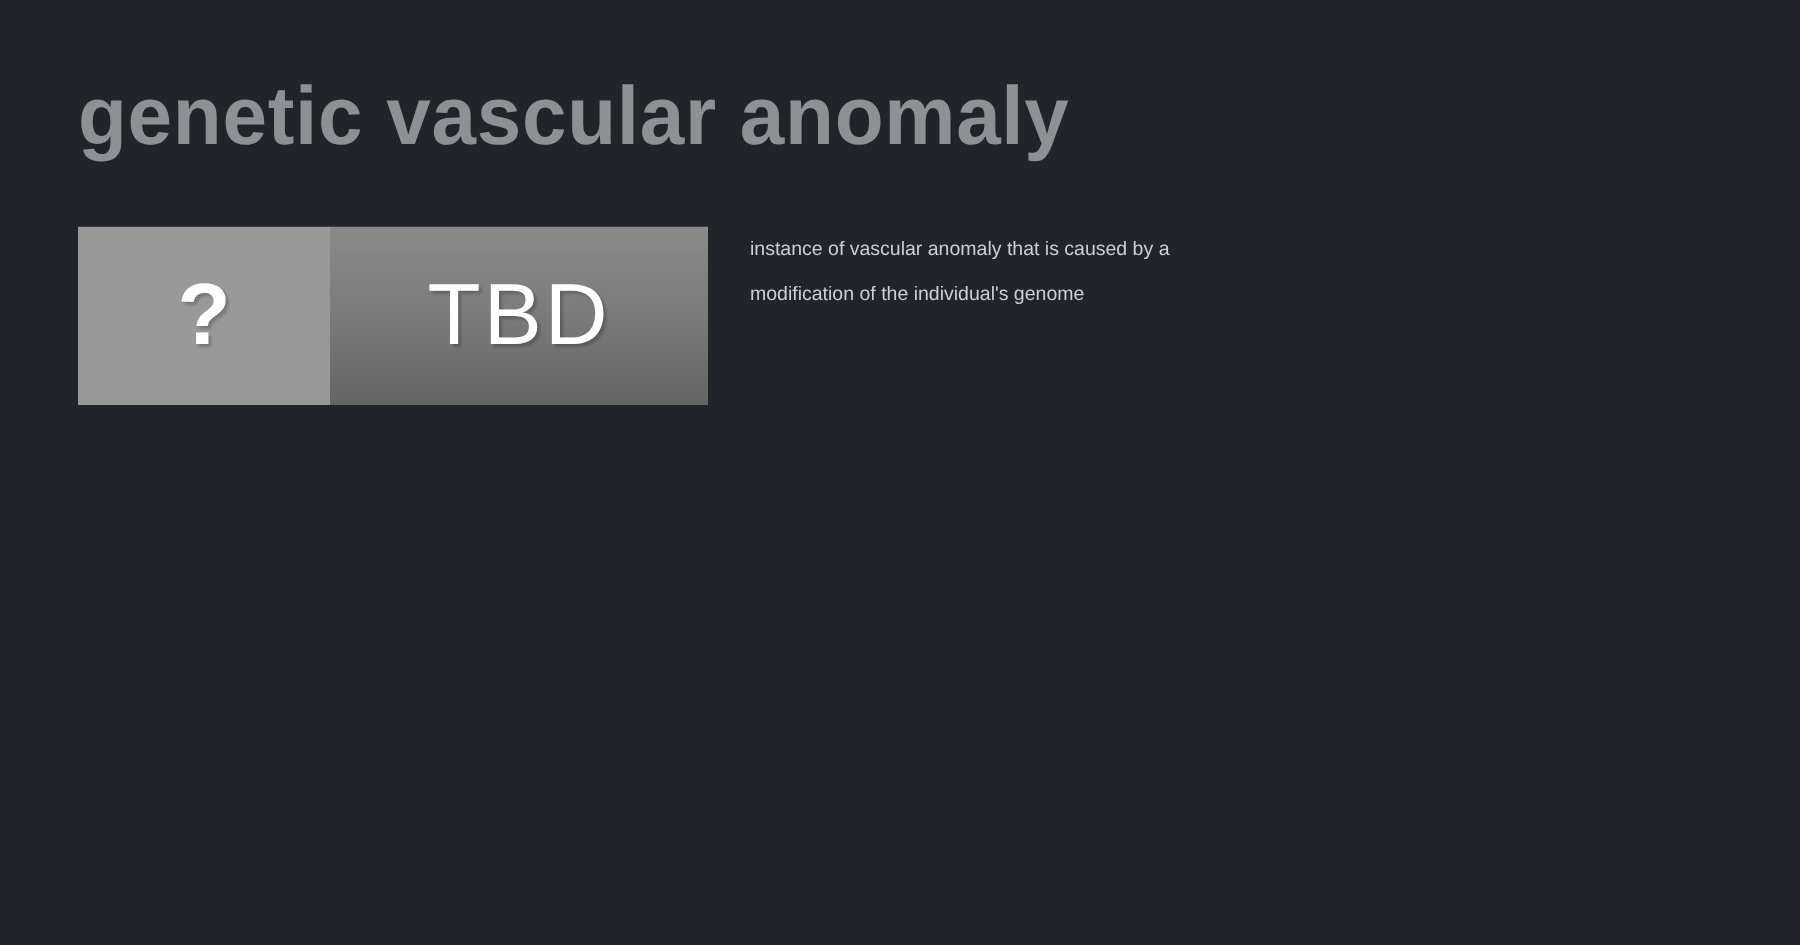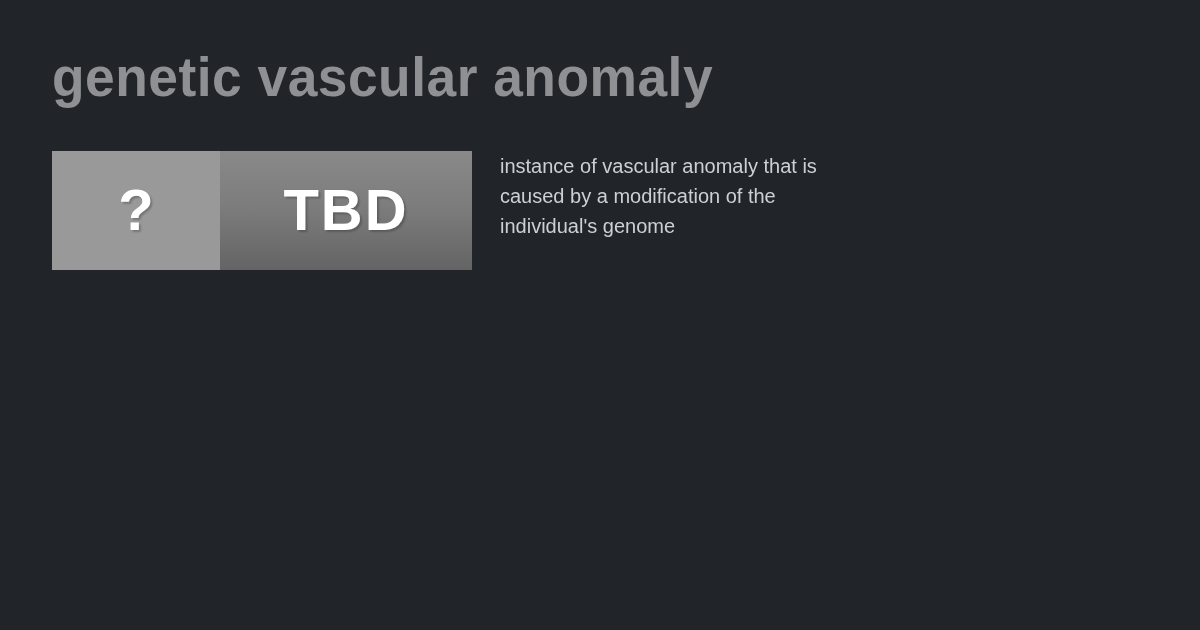--- a/index.html
+++ b/index.html
@@ -92,37 +92,37 @@
     background: linear-gradient(180deg, #898989 0%, #7d7d7d 45%, #646464 100%);
     display: flex;
     align-items: center;
     justify-content: center;
   }
 
   #image-status-label {
     font-family: "Liberation Sans", sans-serif;
     font-size: 58px;
     line-height: 58px;
-    font-weight: bold;
+    font-weight: normal;
     letter-spacing: 2px;
     color: #ffffff;
     text-shadow: 2px 2px 2px rgba(0, 0, 0, 0.22);
     user-select: none;
     white-space: nowrap;
     margin-top: -2px;
   }
 
   
   #entity-description {
     flex: 0 0 auto;
     width: 345px;
     margin: 0;
     padding-top: 0px;
     font-family: "Liberation Sans", sans-serif;
-    font-size: 20px;
+    font-size: 13px;
     line-height: 30px;
     font-weight: normal;
     color: #ccd0d4;
   }
 </style>
 </head>
 <body>
 
 <div id="og-card">
 

